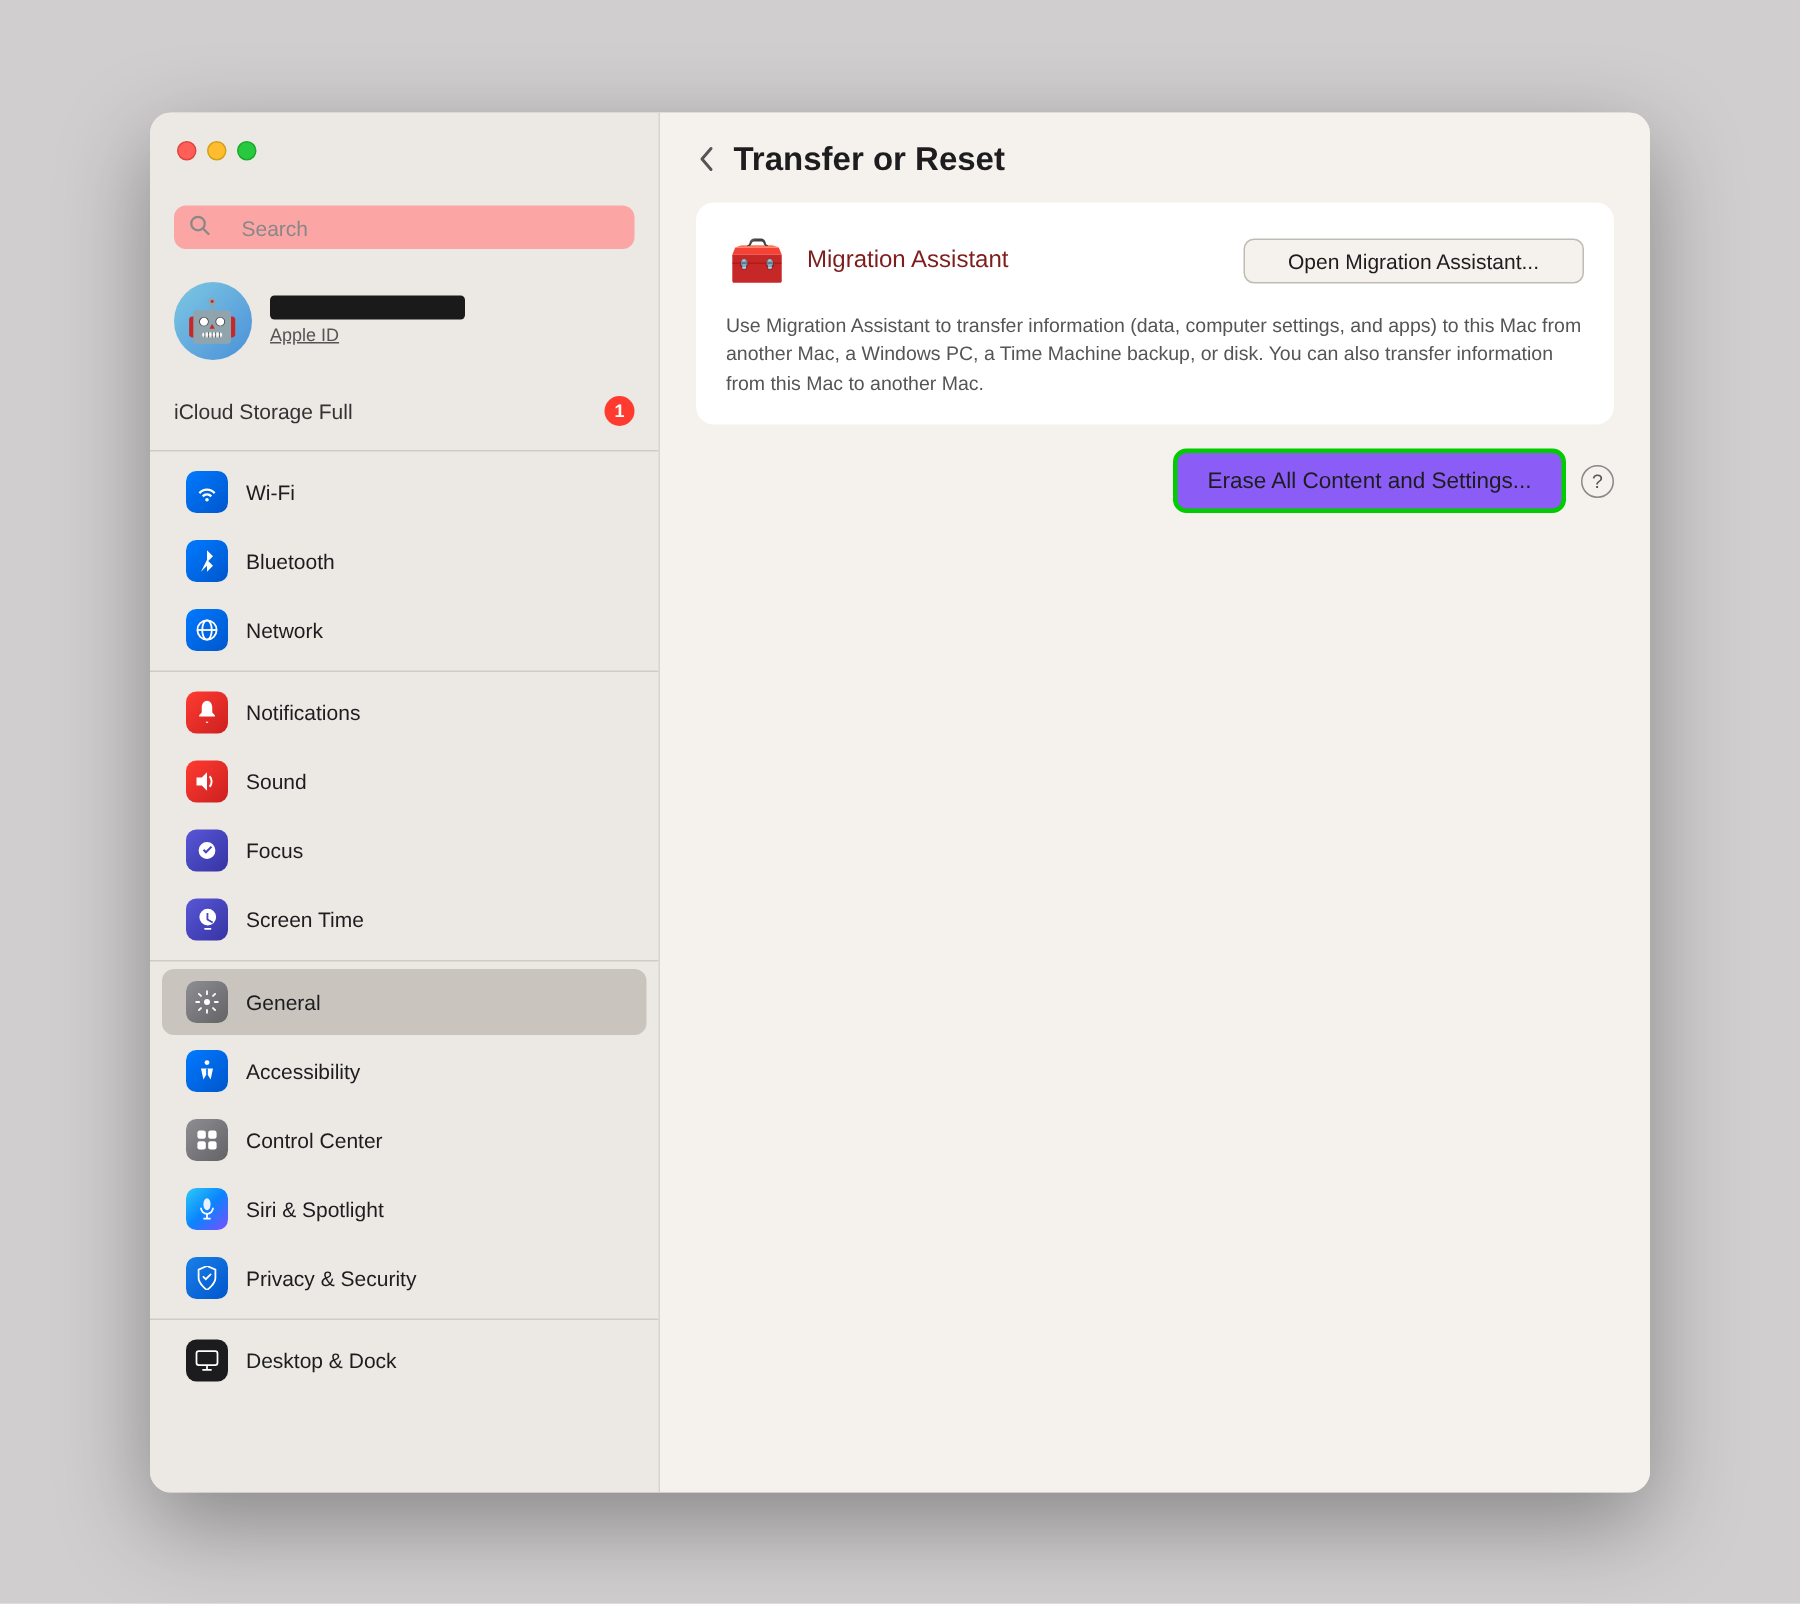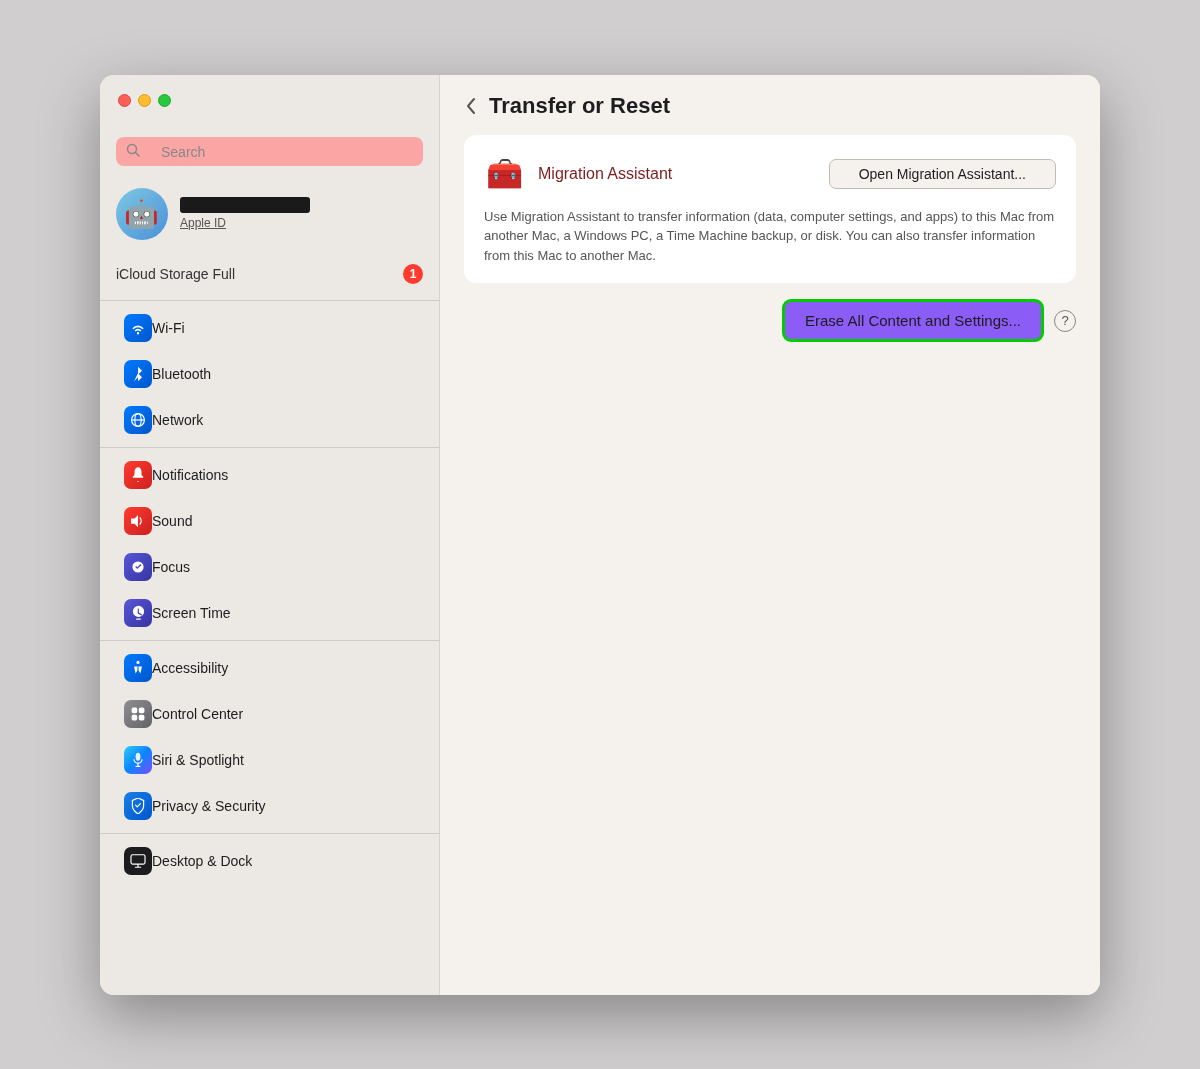--- a/index.html
+++ b/index.html
@@ -158,20 +158,21 @@
     .sidebar-divider {
       height: 1px;
       background: #d0cbc5;
       margin: 4px 0;
     }
 
     .sidebar-item {
       display: flex;
       align-items: center;
       padding: 8px 16px;
+      gap: 12px;
       cursor: pointer;
       border-radius: 8px;
       margin: 1px 8px;
     }
 
     .sidebar-item.active {
       background: #c9c4be;
     }
 
     .sidebar-icon {
@@ -440,20 +441,29 @@
         <svg width="13" height="16" viewBox="0 0 16 20" fill="white">
           <path d="M8 1a7 7 0 100 14A7 7 0 008 1zm.5 3.5v5l4 2.4-.75 1.3L7 10.5V4.5h1.5z"></path>
           <rect x="5" y="17" width="6" height="1.5" rx="0.75" fill="white"></rect>
         </svg>
       </div>
       <span class="sidebar-item-label">Screen Time</span>
     </div>
 
     <div class="sidebar-divider"></div>
 
+    <div class="sidebar-item active">
+      <div class="sidebar-icon icon-general">
+        <svg width="16" height="16" viewBox="0 0 20 20" fill="white">
+          <circle cx="10" cy="10" r="2.5" fill="white"></circle>
+          <path d="M10 1v2.5M10 16.5V19M1 10h2.5M16.5 10H19M3.22 3.22l1.77 1.77M15.01 15.01l1.77 1.77M3.22 16.78l1.77-1.77M15.01 4.99l1.77-1.77" stroke="white" stroke-width="1.5" stroke-linecap="round"></path>
+        </svg>
+      </div>
+      <span class="sidebar-item-label">General</span>
+    </div>
 
 
     <div class="sidebar-item">
       <div class="sidebar-icon icon-accessibility">
         <svg width="16" height="16" viewBox="0 0 20 20" fill="white">
           <circle cx="10" cy="3" r="2" fill="white"></circle>
           <path d="M5 8h10l-2 9-3-5-3 5-2-9z" fill="white"></path>
           <line x1="10" y1="8" x2="10" y2="13" stroke="#007aff" stroke-width="1.5"></line>
         </svg>
       </div>

